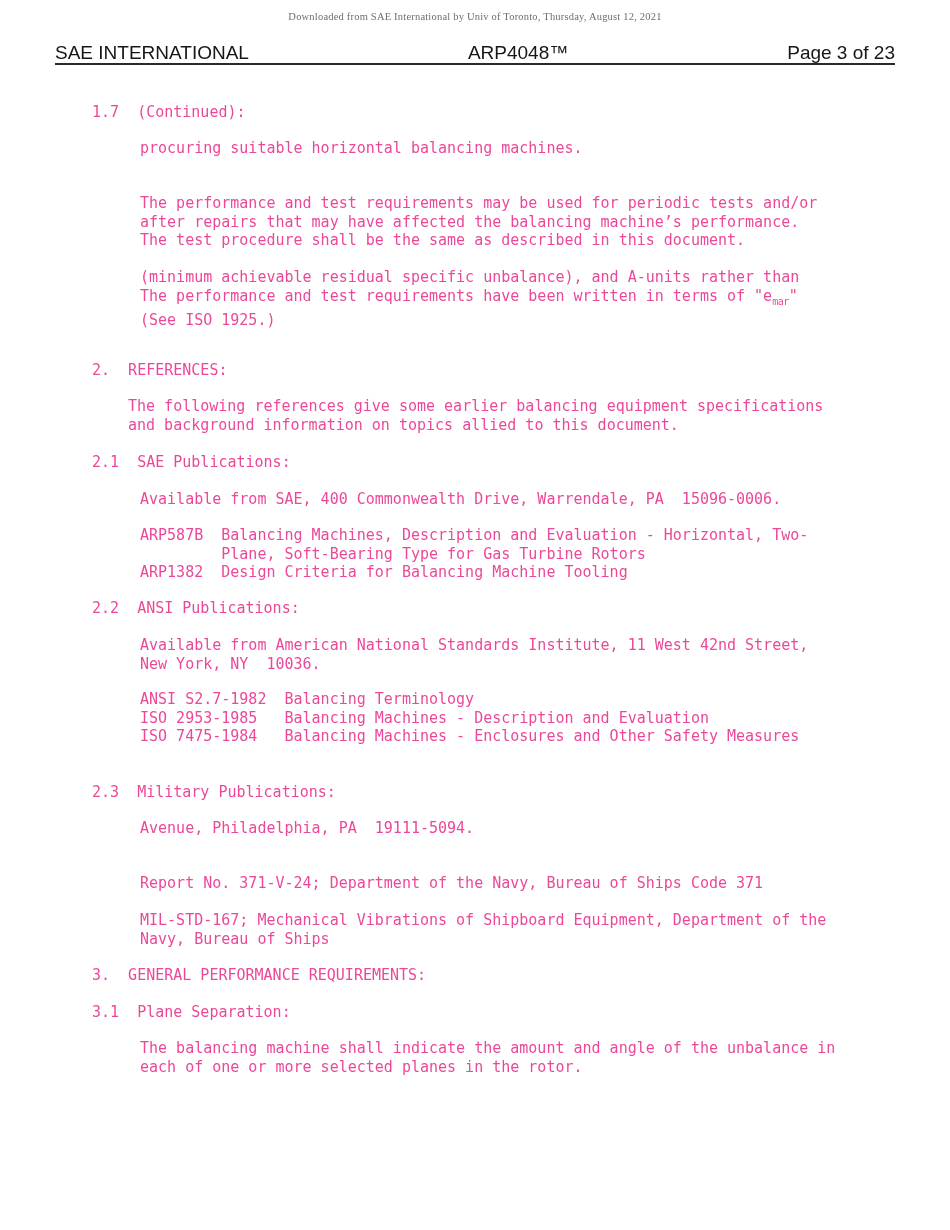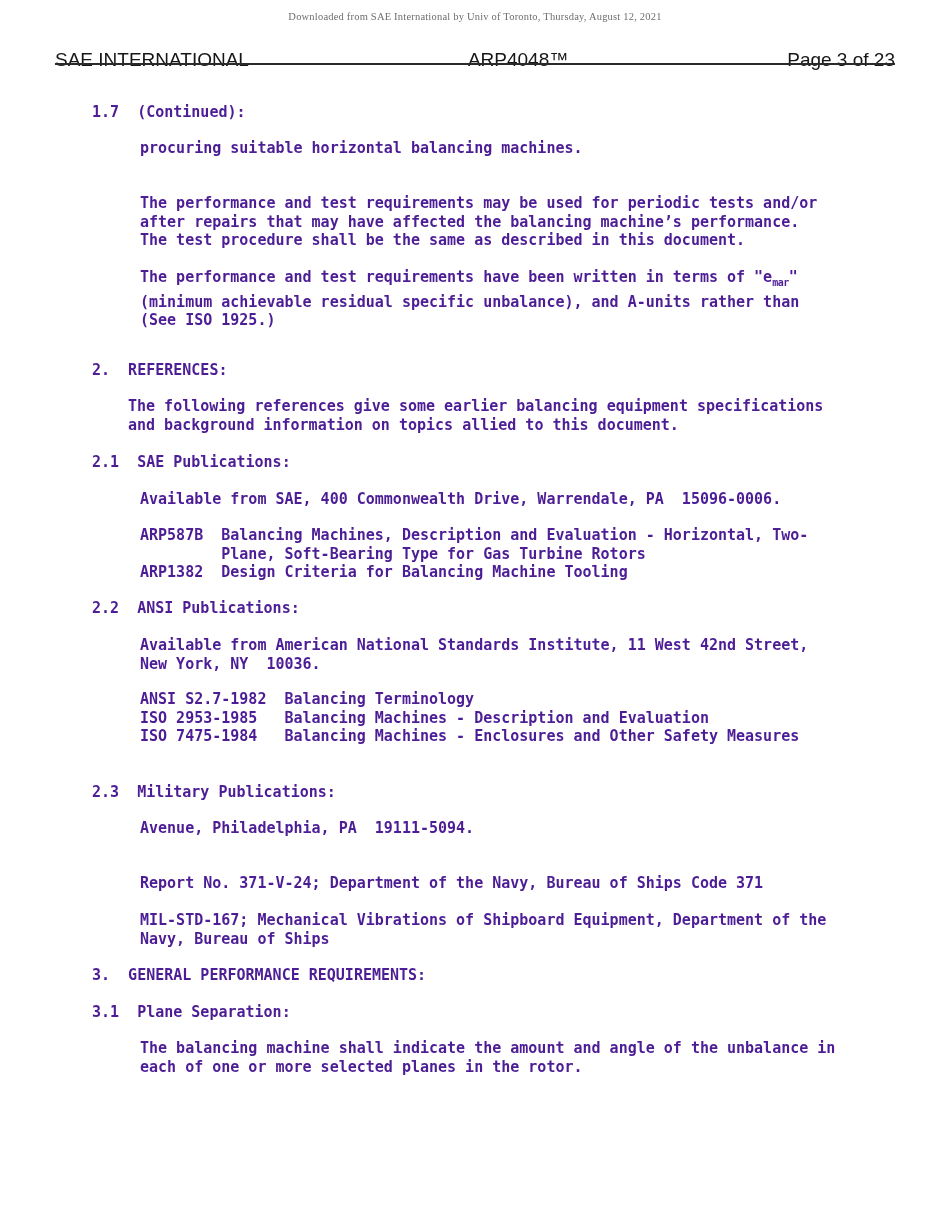--- a/index.html
+++ b/index.html
@@ -16,46 +16,46 @@
     left: 0;
     width: 100%;
     text-align: center;
     font-family: "Liberation Serif", serif;
     font-size: 10.5px;
     color: #6e6e6e;
     letter-spacing: 0.2px;
   }
   .header {
     position: absolute;
-    top: 49px;
+    top: 42px;
     left: 55px;
     width: 840px;
     display: flex;
     justify-content: space-between;
     align-items: baseline;
     font-family: "Liberation Sans", sans-serif;
     font-size: 19px;
     color: #161616;
   }
   .header-rule {
     position: absolute;
     top: 63px;
     left: 55px;
     width: 840px;
     height: 2px;
     background: #2a2a2a;
   }
   .mono {
     position: absolute;
     font-family: "DejaVu Sans Mono", "Liberation Mono", monospace;
-    font-weight: bold;
+    font-weight: normal;
     font-size: 15px;
     line-height: 18.6px;
     white-space: pre;
-    color: #4c1d95;
+    color: #ec4899;
   }
   .x-head { left: 92px; }
   .x-body { left: 140px; }
   .x-intro { left: 128px; }
   .sub {
     font-size: 10px;
     vertical-align: -4px;
     letter-spacing: -0.5px;
   }
 </style>
@@ -72,21 +72,21 @@
     <span>Page 3 of 23</span>
   </div>
   <div class="header-rule"></div>
 
   <div class="mono x-head" style="top:103px">1.7  (Continued):</div>
 
   <div class="mono x-body" style="top:139px"><div>procuring suitable horizontal balancing machines.</div></div>
 
   <div class="mono x-body" style="top:194px"><div>The performance and test requirements may be used for periodic tests and/or</div><div>after repairs that may have affected the balancing machine’s performance.</div><div>The test procedure shall be the same as described in this document.</div></div>
 
-  <div class="mono x-body" style="top:268px"><div><span>The performance and test requirements have been written in terms of "e</span><span class="sub">mar</span><span>"</span></div><div>(minimum achievable residual specific unbalance), and A-units rather than</div><div>(See ISO 1925.)</div></div>
+  <div class="mono x-body" style="top:268px"><div>(minimum achievable residual specific unbalance), and A-units rather than</div><div><span>The performance and test requirements have been written in terms of "e</span><span class="sub">mar</span><span>"</span></div><div>(See ISO 1925.)</div></div>
 
   <div class="mono x-head" style="top:361px">2.  REFERENCES:</div>
 
   <div class="mono x-intro" style="top:397px"><div>The following references give some earlier balancing equipment specifications</div><div>and background information on topics allied to this document.</div></div>
 
   <div class="mono x-head" style="top:453px">2.1  SAE Publications:</div>
 
   <div class="mono x-body" style="top:490px"><div>Available from SAE, 400 Commonwealth Drive, Warrendale, PA  15096-0006.</div></div>
 
   <div class="mono x-body" style="top:526px"><div>ARP587B  Balancing Machines, Description and Evaluation - Horizontal, Two-</div><div>         Plane, Soft-Bearing Type for Gas Turbine Rotors</div><div>ARP1382  Design Criteria for Balancing Machine Tooling</div></div>

